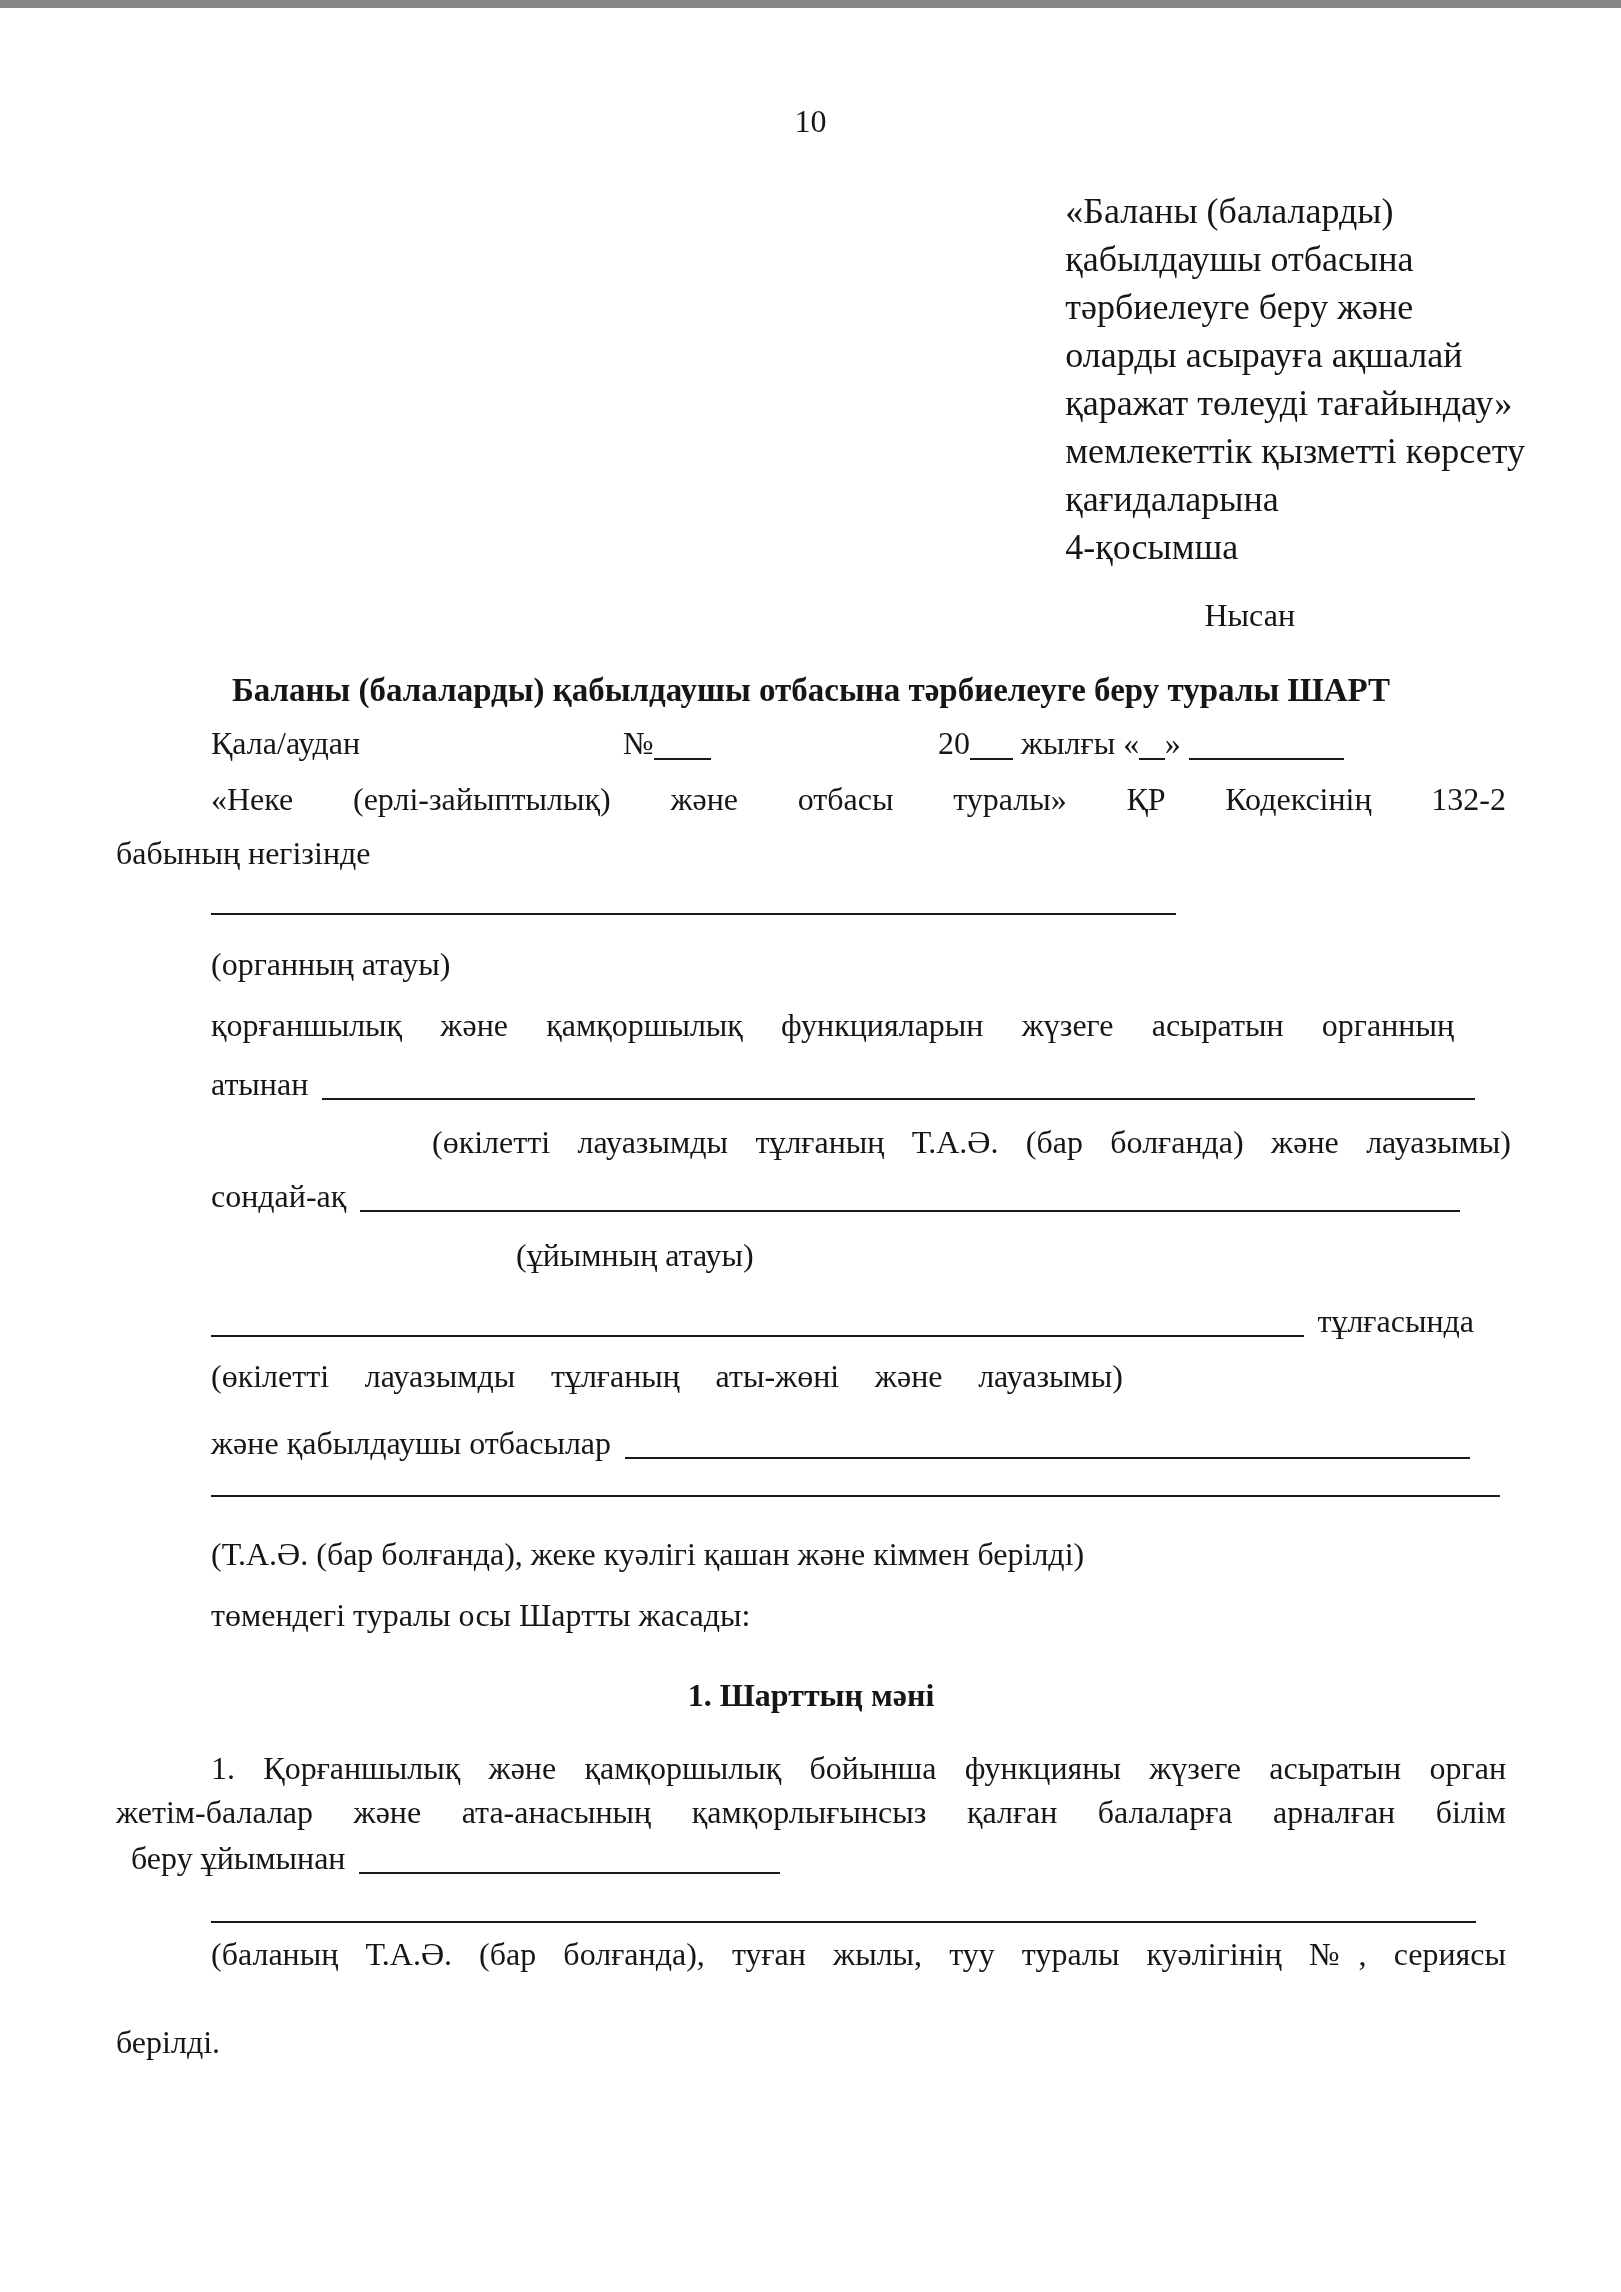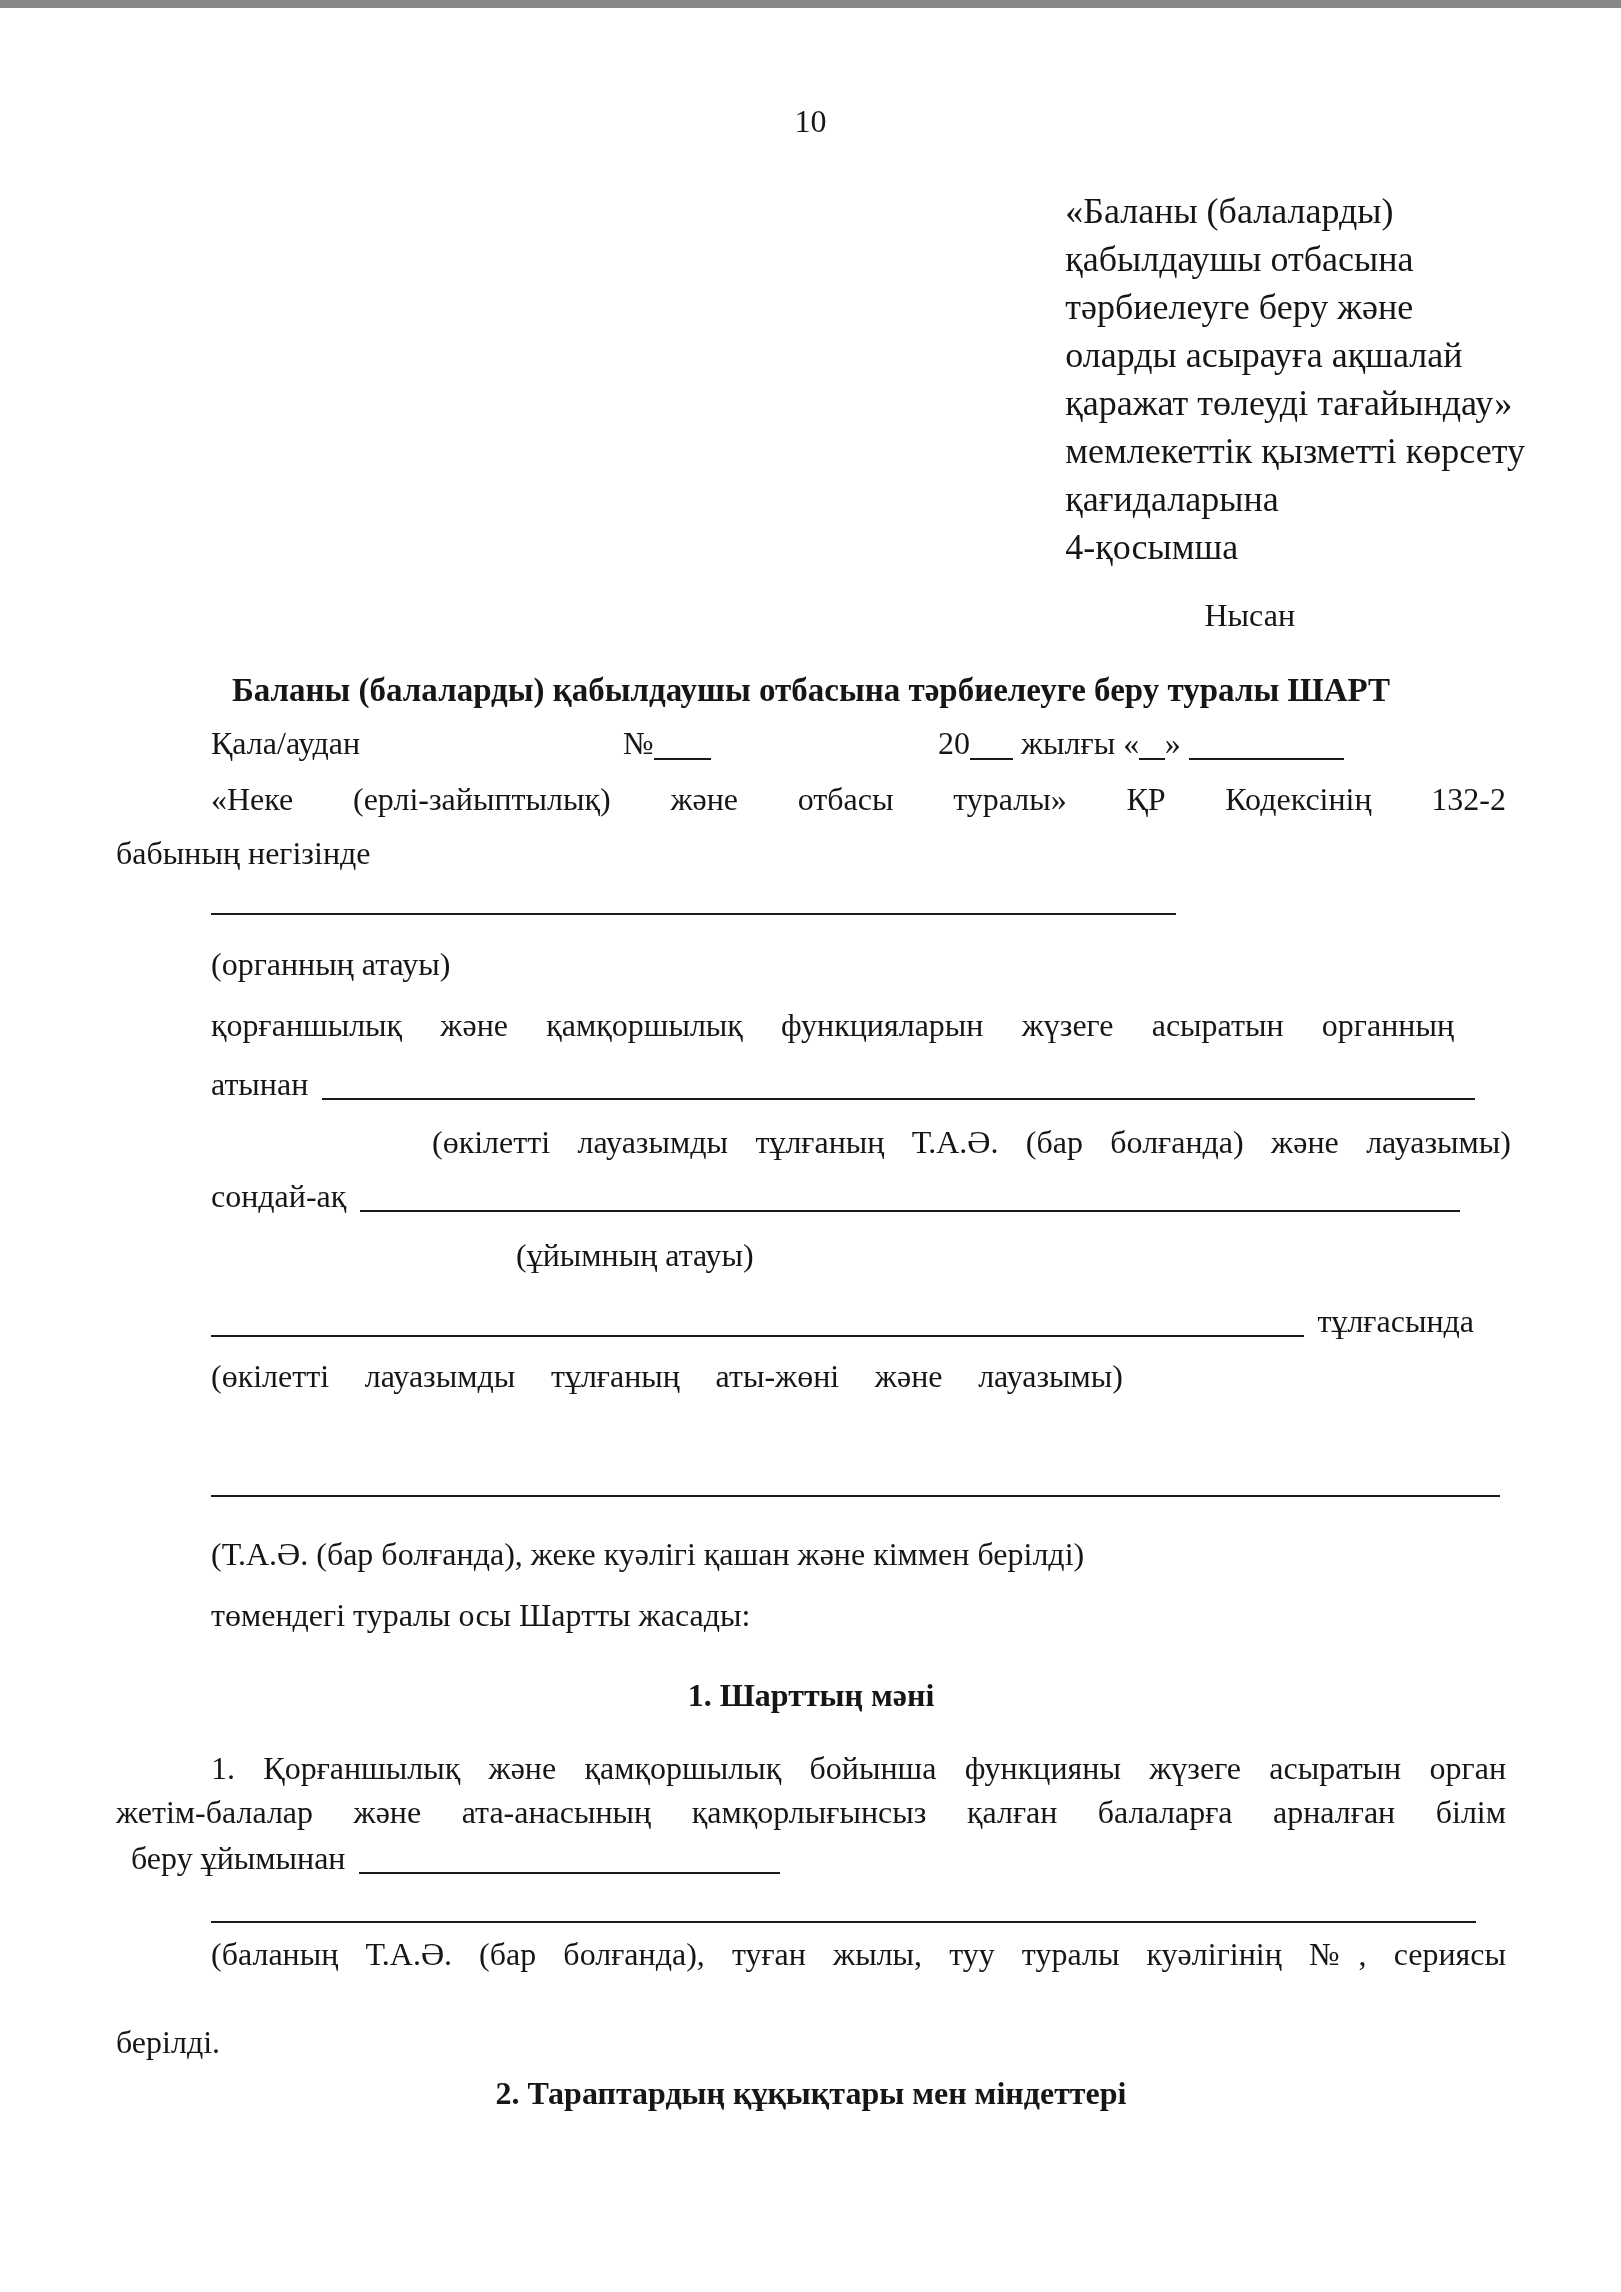--- a/index.html
+++ b/index.html
@@ -73,20 +73,24 @@
     <span class="blankgrow"></span>
   </div>
   <div class="ln" style="top:1228px;left:516px;">(ұйымның атауы)</div>
 
   <div class="ln frow" style="top:1292px;left:211px;right:147px;">
     <span class="blankgrow first"></span>
     <span class="lbl">тұлғасында</span>
   </div>
   <div class="ln just" style="top:1349px;left:211px;width:912px;">(өкілетті лауазымды тұлғаның аты-жөні және лауазымы)</div>
 
+  <div class="ln frow" style="top:1414px;left:211px;right:151px;">
+    <span class="lbl">және қабылдаушы отбасылар</span>
+    <span class="blankgrow"></span>
+  </div>
 
   <div class="ln" style="top:1458px;left:211px;width:1289px;">
     <span class="blankfull"></span>
   </div>
   <div class="ln" style="top:1527px;left:211px;">(Т.А.Ә. (бар болғанда), жеке куәлігі қашан және кіммен берілді)</div>
 
   <div class="ln" style="top:1588px;left:211px;">төмендегі туралы осы Шартты жасады:</div>
 
   <div class="ln center b" style="top:1668px;left:116px;width:1390px;">1. Шарттың мәні</div>
 
@@ -96,16 +100,15 @@
     <span class="lbl">беру ұйымынан</span>
     <span class="blankgrow" style="max-width:421px;"></span>
   </div>
 
   <div class="ln" style="top:1884px;left:211px;width:1265px;">
     <span class="blankfull"></span>
   </div>
   <div class="ln just" style="top:1927px;left:211px;width:1295px;">(баланың Т.А.Ә. (бар болғанда), туған жылы, туу туралы куәлігінің №, сериясы</div>
   <div class="ln" style="top:2015px;left:116px;">берілді.</div>
 
-  <div class="ln center b" style="top:2066px;left:116px;width:1390px;">2. Тараптардың құқықтары мен міндеттері</div>
 
 </div>
 
 
 </body></html>

